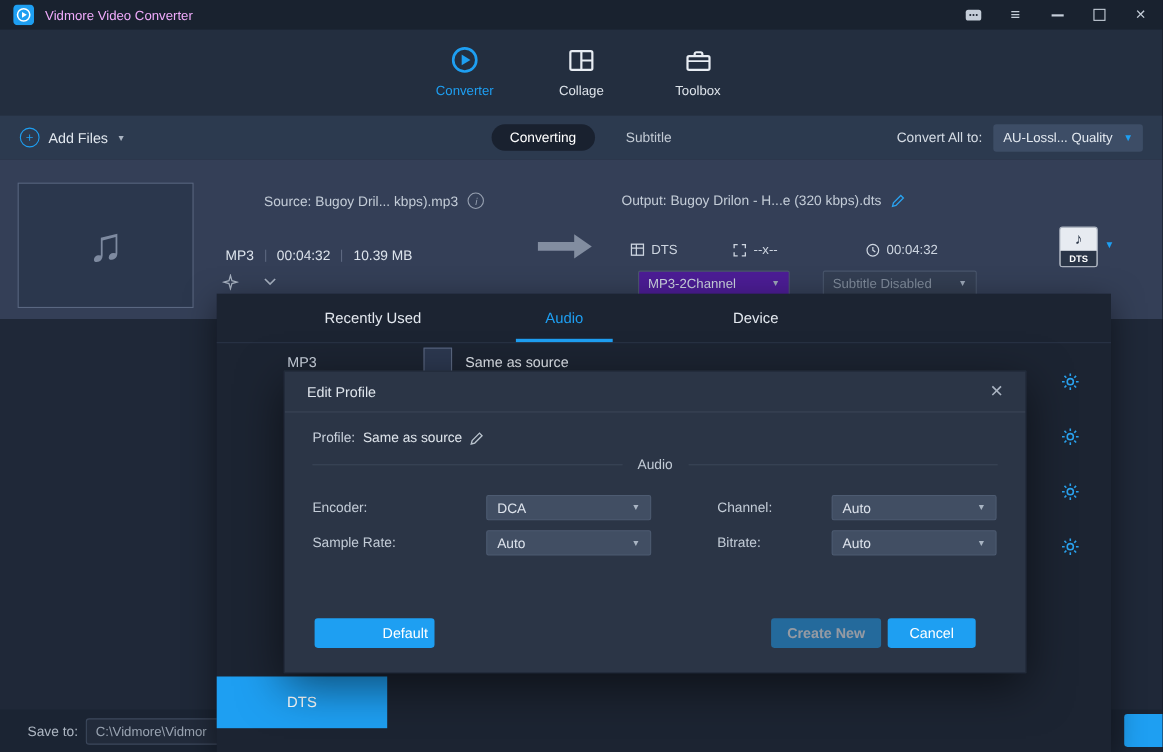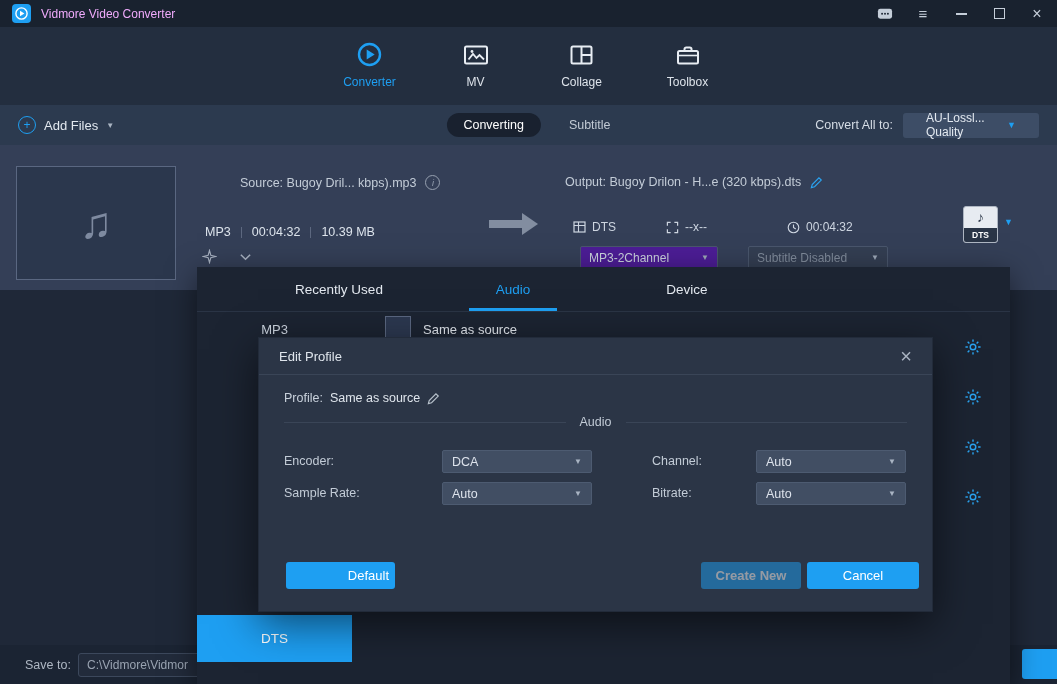--- a/index.html
+++ b/index.html
@@ -33,21 +33,21 @@
   .pluscircle{width:16px;height:16px;border-radius:50%;border:1.5px solid #1e9ff2;color:#1e9ff2;
               font-size:12px;display:inline-flex;align-items:center;justify-content:center;line-height:1;}
   .addlabel{font-size:13px;color:#e2e8ef;}
   .smallcaret{font-size:8px;color:#aab4c2;}
   .centertabs{position:absolute;left:50%;transform:translateX(-50%);display:flex;align-items:center;gap:28px;justify-content:space-between;}
   .convpill{background:#19212f;border-radius:13px;padding:5px 17px;font-size:12.5px;color:#fff;cursor:pointer;}
   .convertedlbl{font-size:12.5px;color:#c2cad4;cursor:pointer;}
   .convertall{margin-left:auto;display:flex;align-items:center;gap:10px;}
   .ca-label{font-size:12.5px;color:#d5dce5;}
   .ca-select{width:136px;height:25px;background:#3d4d66;border-radius:3px;display:flex;align-items:center;
-             padding:0 23px;box-sizing:border-box;font-size:12px;color:#e4eaf1;cursor:pointer;}
+             padding:0 9px;box-sizing:border-box;font-size:12px;color:#e4eaf1;cursor:pointer;}
   .ca-select .caret{margin-left:auto;color:#1e9ff2;font-size:9px;}
 
   
   .filearea{position:absolute;top:145px;left:0;right:0;height:145px;background:#343f57;}
   .thumb{position:absolute;left:16px;top:21px;width:160px;height:114px;background:#2b374d;
          border:1px solid #5a6781;box-sizing:border-box;display:flex;align-items:center;justify-content:center;}
   .note{font-size:44px;color:#7e8aa0;}
   .srcline{position:absolute;left:240px;top:30px;font-size:12.5px;color:#c3ccd7;display:flex;align-items:center;gap:9px;}
   .infoicon{width:13px;height:13px;border-radius:50%;border:1px solid #96a0b0;color:#96a0b0;font-size:9px;
             font-style:italic;display:inline-flex;align-items:center;justify-content:center;cursor:pointer;}
@@ -112,21 +112,21 @@
   .flabel{position:absolute;font-size:12.5px;color:#c3ccd7;}
   .f-enc-l{left:25px;top:116px}.f-ch-l{left:393px;top:116px}.f-sr-l{left:25px;top:148px}.f-br-l{left:393px;top:148px}
   .dd{position:absolute;width:150px;height:23px;background:#414e63;border:1px solid #4d5b71;border-radius:2px;
       display:flex;align-items:center;padding:0 9px;box-sizing:border-box;font-size:12.5px;color:#dde3ec;cursor:pointer;}
   .dd .ddcaret{margin-left:auto;font-size:8px;color:#a9b4c3;}
   .f-enc{left:183px;top:112px}.f-ch{left:497px;top:112px}.f-sr{left:183px;top:144px}.f-br{left:497px;top:144px}
   .dlg-btn{position:absolute;top:224px;height:27px;border:none;border-radius:3px;background:#1e9ff2;color:#fff;
            font-size:13px;font-family:inherit;cursor:pointer;}
   .btn-default{left:27px;width:109px;text-align:right;}
   .btn-create{left:442px;width:100px;opacity:.5;cursor:default;font-weight:bold;}
-  .btn-cancel{left:548px;width:112px;text-align:center;}
+  .btn-cancel{left:548px;width:80px;text-align:center;}
 </style>
 </head>
 <body>
 
 <div class="page">
 
   <div class="titlebar">
     <span class="appicon">
       <svg width="19" height="19" viewBox="0 0 19 19">
         <rect x="0" y="0" width="19" height="19" rx="4" fill="#1e9ff2"></rect>
@@ -157,30 +157,20 @@
 
   <div class="nav">
     <div class="navtab active">
       <span class="navicon">
         <svg width="27" height="27" viewBox="0 0 27 27">
           <circle cx="13.5" cy="13.5" r="10.5" fill="none" stroke="#1e9ff2" stroke-width="2.4"></circle>
           <path d="M10.7 8.6l8 4.9-8 4.9z" fill="#1e9ff2"></path>
         </svg>
       </span>
       <span class="navlabel">Converter</span>
-    </div>
-    <div class="navtab">
-      <span class="navicon">
-        <svg width="26" height="24" viewBox="0 0 26 24">
-          <rect x="2" y="3.5" width="22" height="17" rx="1.5" fill="none" stroke="#e8edf3" stroke-width="2"></rect>
-          <path d="M5.5 16.5l4.5-5.5 3.5 4 3-3 4.5 4.5" fill="none" stroke="#e8edf3" stroke-width="1.8"></path>
-          <circle cx="9" cy="8.5" r="1.4" fill="#e8edf3"></circle>
-        </svg>
-      </span>
-      <span class="navlabel">MV</span>
     </div>
     <div class="navtab">
       <span class="navicon">
         <svg width="25" height="24" viewBox="0 0 25 24">
           <rect x="2.5" y="3.5" width="20" height="17" rx="1.5" fill="none" stroke="#e8edf3" stroke-width="2"></rect>
           <path d="M12.5 3.5v17M12.5 12h10" fill="none" stroke="#e8edf3" stroke-width="2"></path>
         </svg>
       </span>
       <span class="navlabel">Collage</span>
     </div>

